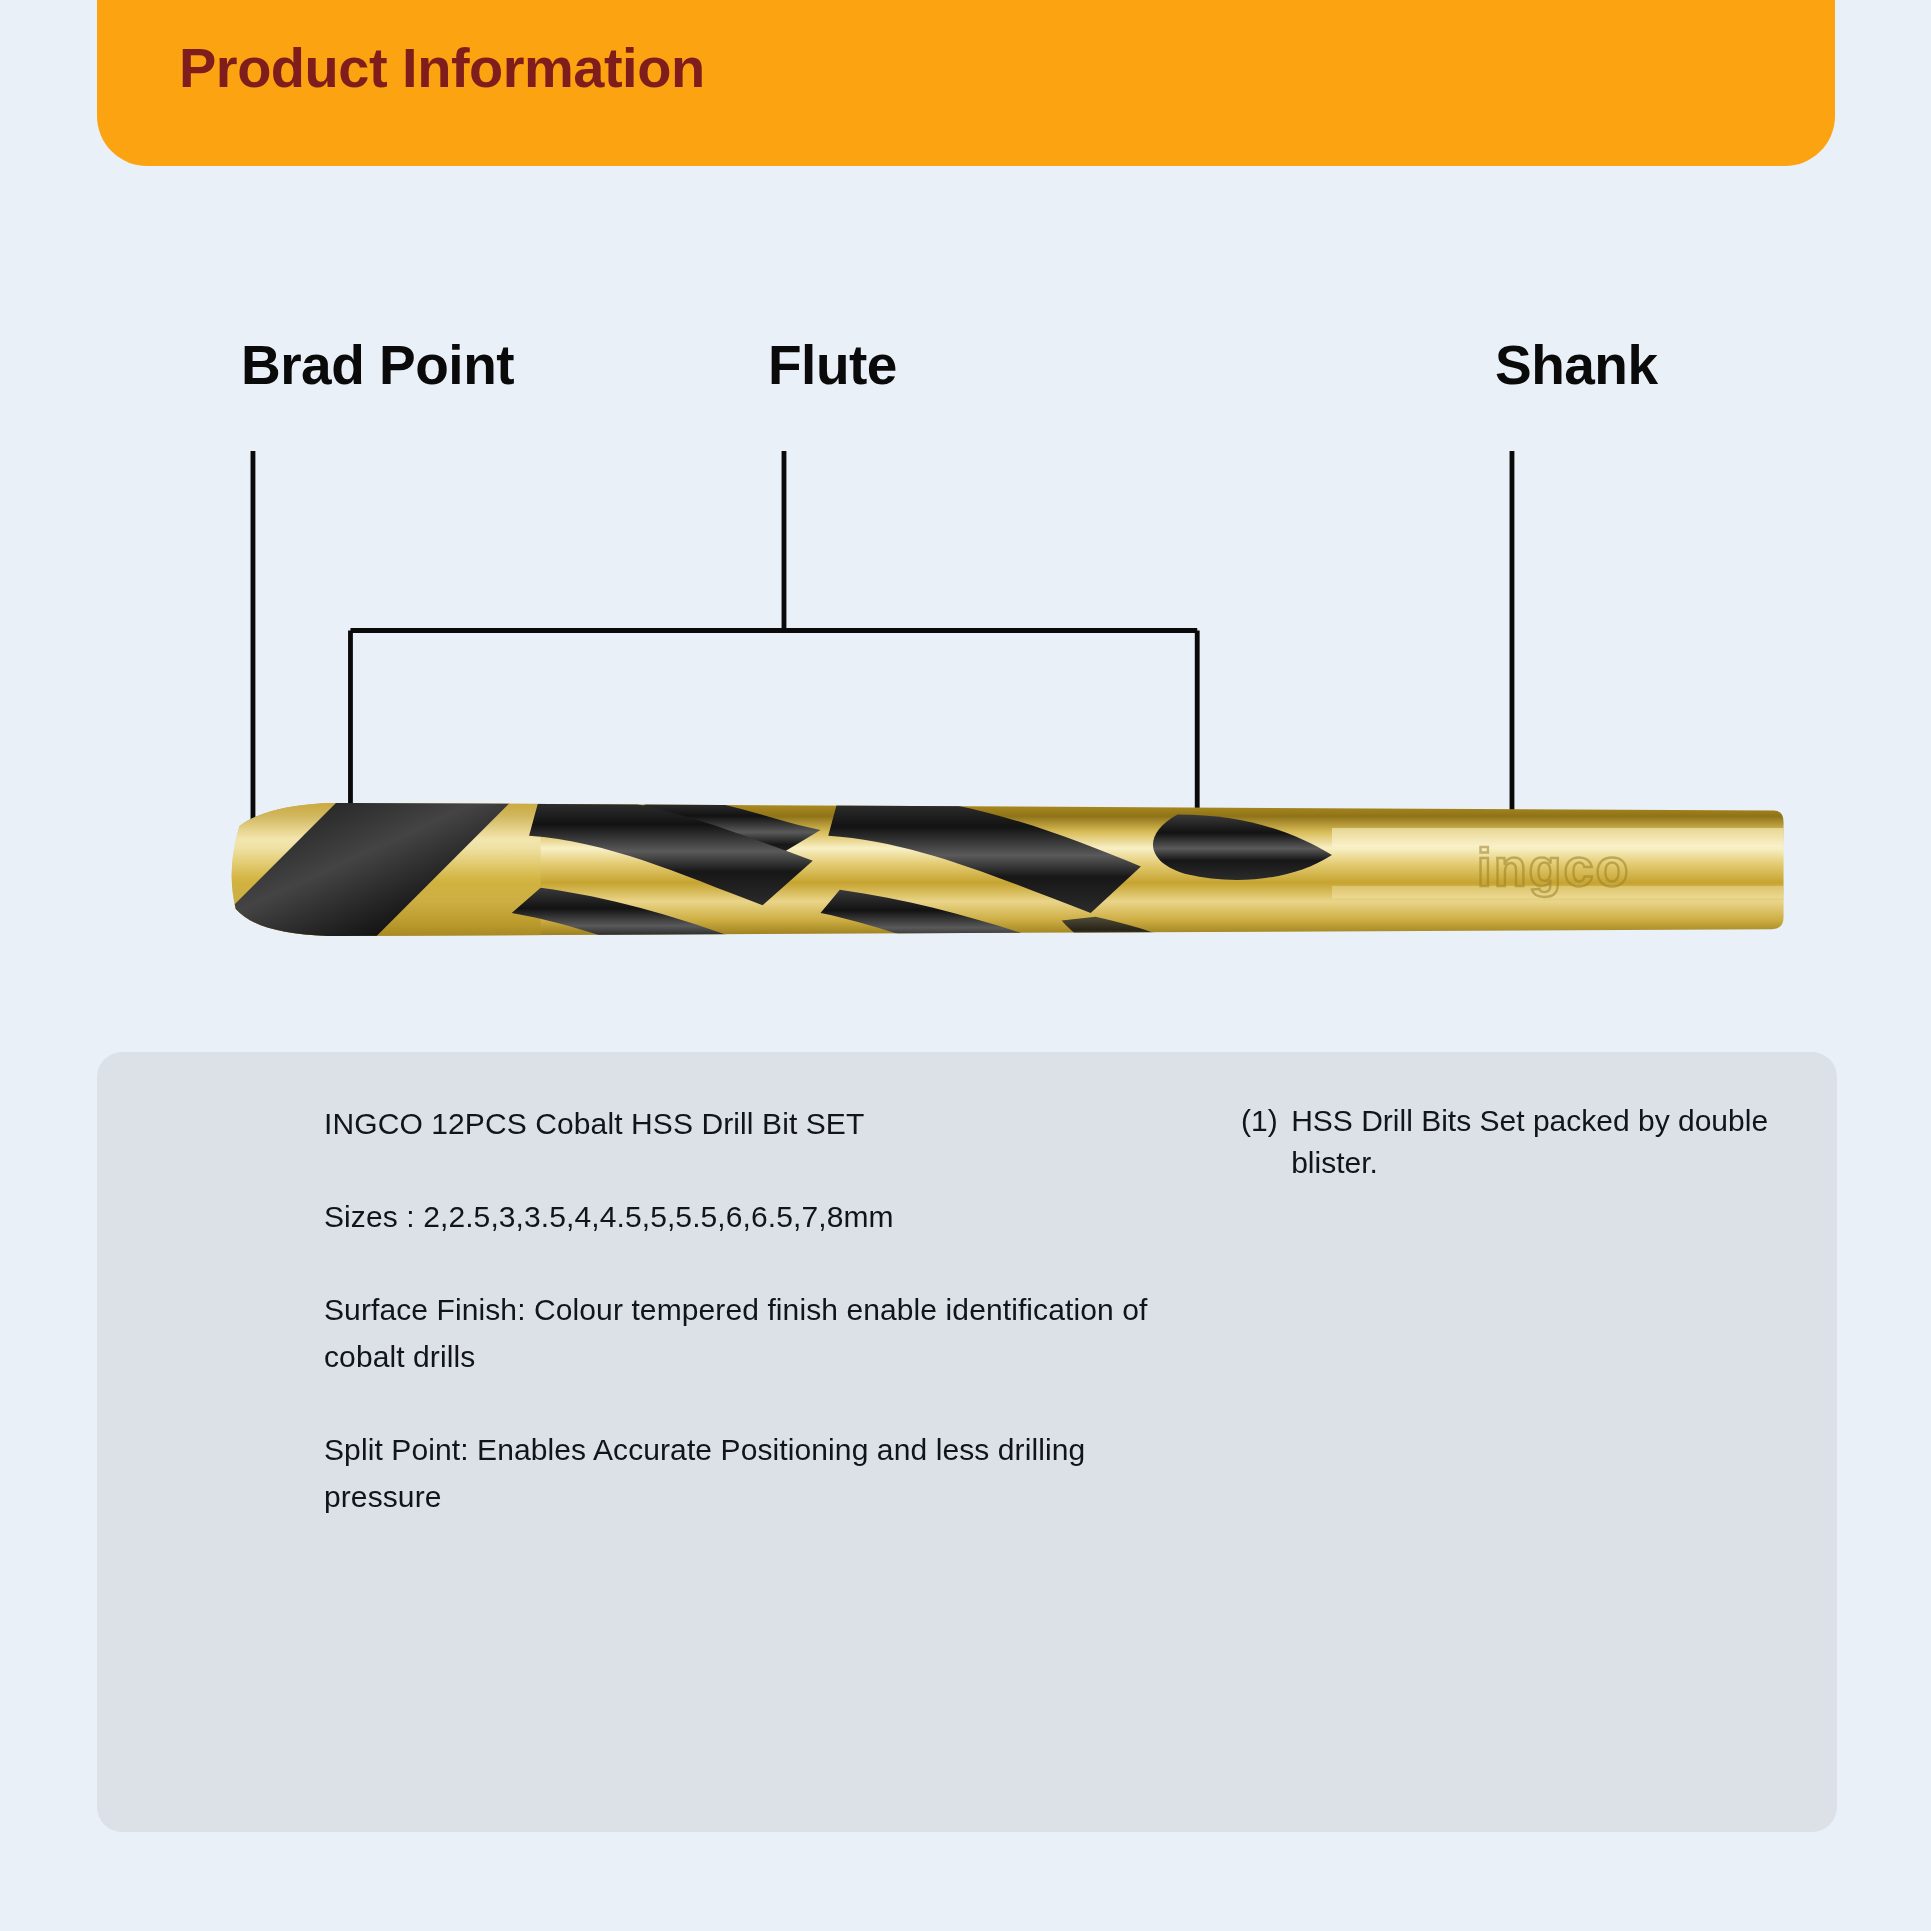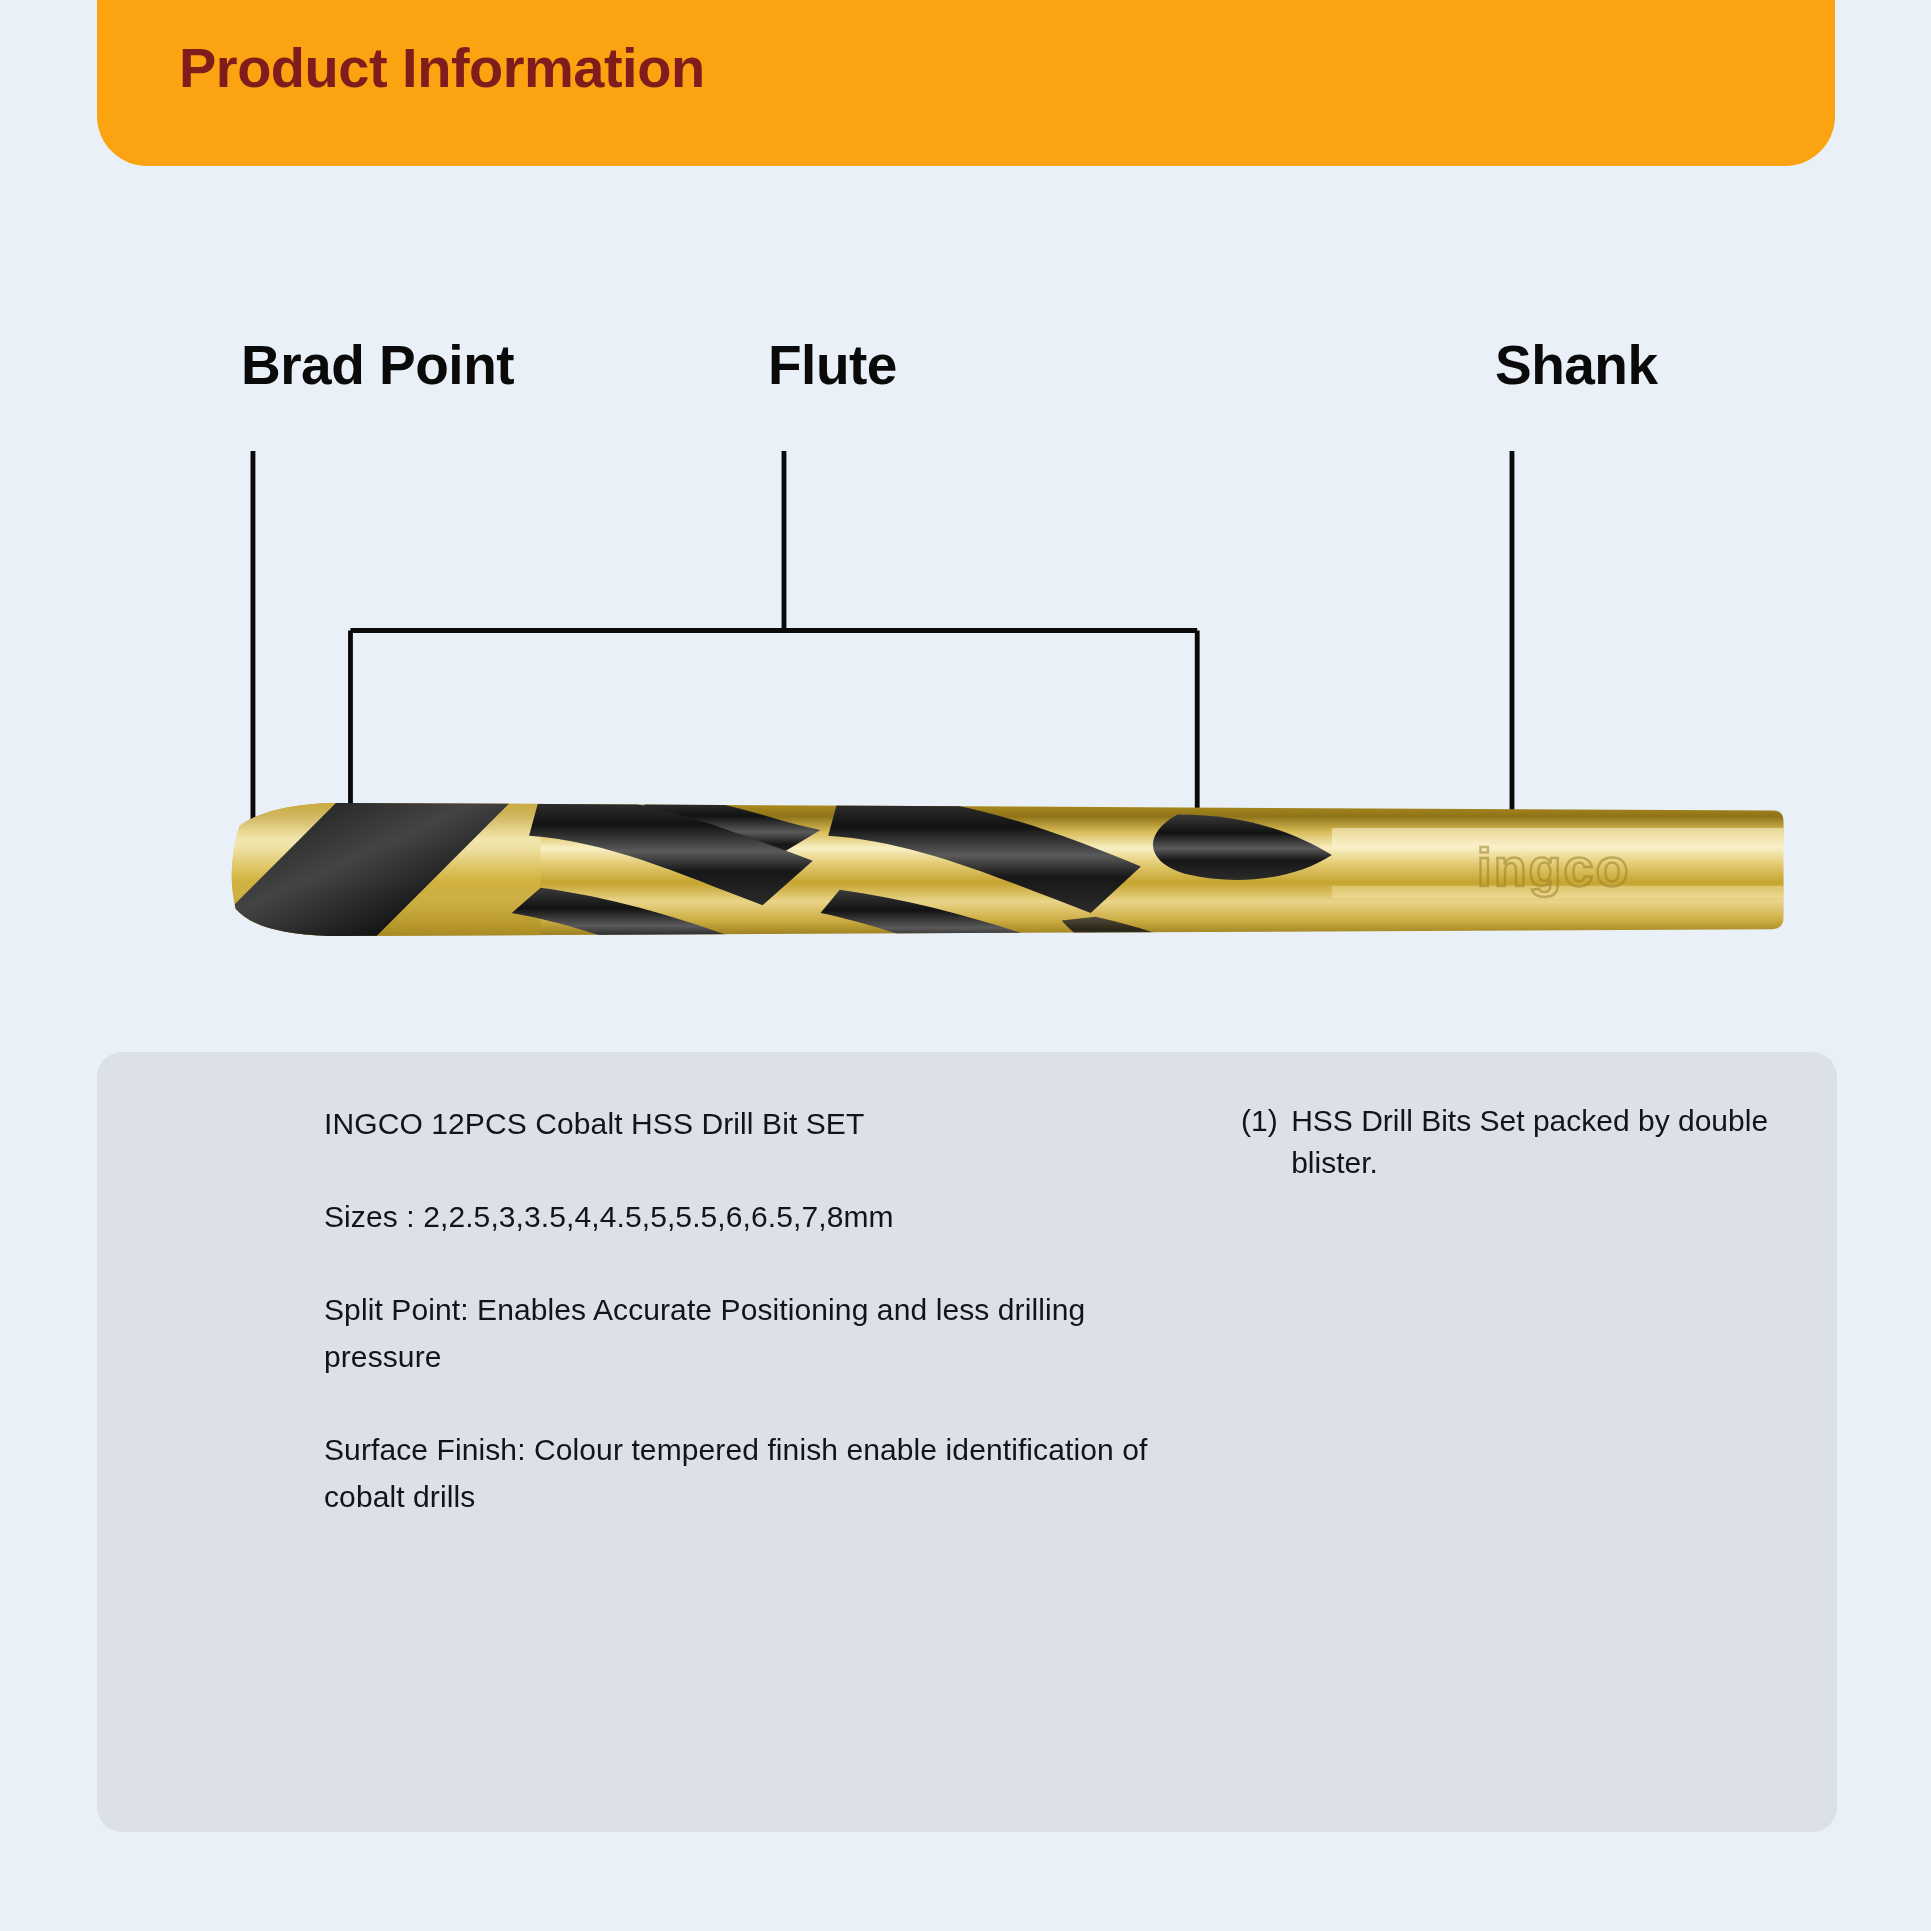--- a/index.html
+++ b/index.html
@@ -247,22 +247,22 @@
 
     <text x="1300" y="118" font-family="Liberation Sans, sans-serif" font-size="56" font-weight="bold" letter-spacing="2" fill="none" stroke="#9c8226" stroke-width="2.5" opacity="0.55">ingco</text>
   </svg>
 </div>
 
 <div class="info-card">
 
   <div class="spec-column">
     <p class="spec-line">INGCO 12PCS Cobalt HSS Drill Bit SET</p>
     <p class="spec-line">Sizes : 2,2.5,3,3.5,4,4.5,5,5.5,6,6.5,7,8mm</p>
+    <p class="spec-line">Surface Finish: Colour tempered finish enable identification of cobalt drills</p>
     <p class="spec-line">Split Point: Enables Accurate Positioning and less drilling pressure</p>
-    <p class="spec-line">Surface Finish: Colour tempered finish enable identification of cobalt drills</p>
   </div>
 
   <div class="inclusions-column">
     <div class="inclusion-item">
       <span class="inclusion-num">(1)</span>
       <span class="inclusion-text">HSS Drill Bits Set packed by double blister.</span>
     </div>
   </div>
 
 </div>

